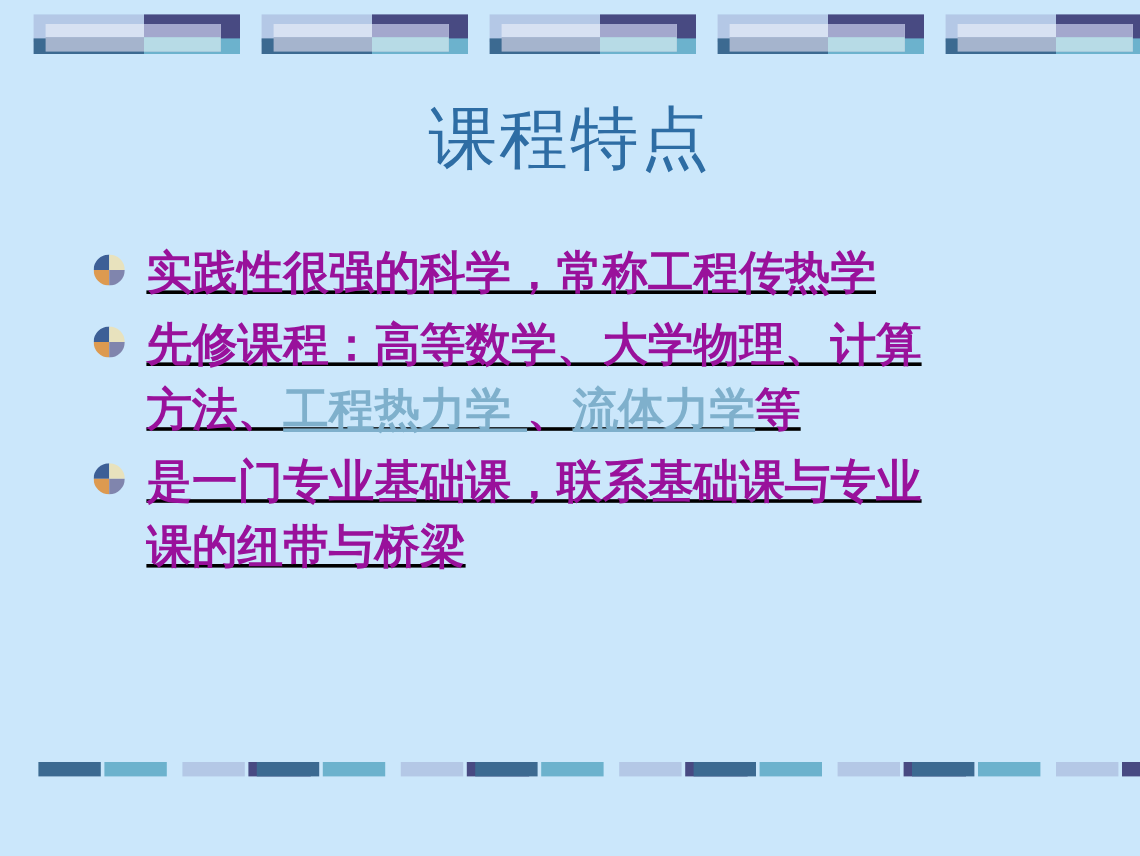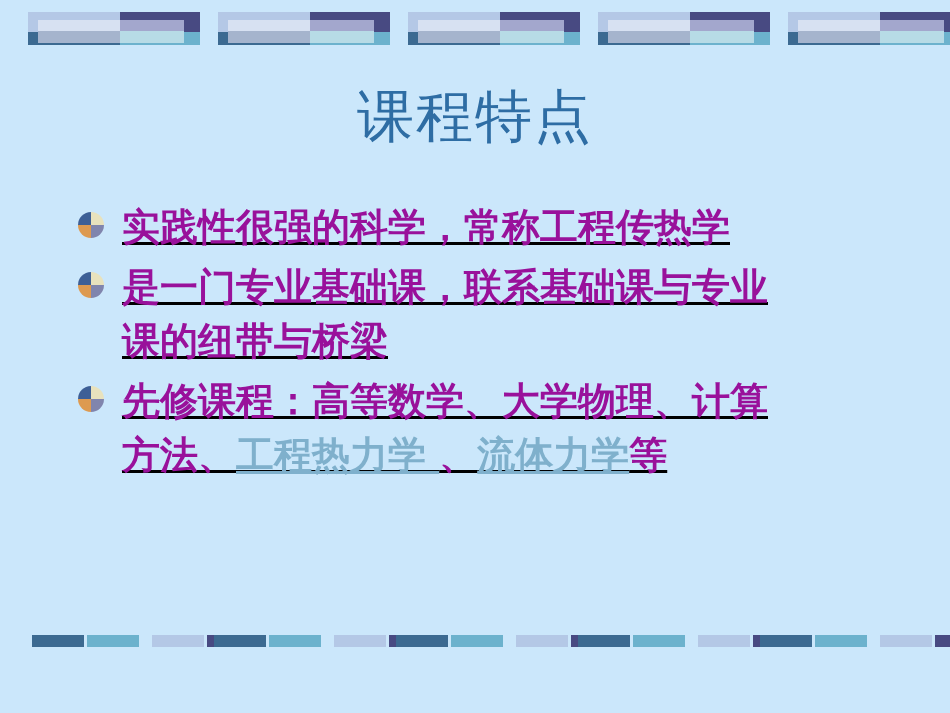--- a/index.html
+++ b/index.html
@@ -260,34 +260,34 @@
         </div>
       </div>
       <div class="bullet-row">
         <div class="bullet-marker">
           <div class="q q-tl"></div>
           <div class="q q-tr"></div>
           <div class="q q-bl"></div>
           <div class="q q-br"></div>
         </div>
         <div class="bullet-text">
-          <div><span class="frag">是一门专业基础课，联系基础课与专业</span></div>
-          <div><span class="frag">课的纽带与桥梁</span></div>
+          <div><span class="frag">先修课程：高等数学、大学物理、计算</span></div>
+          <div><span class="frag">方法、</span><span class="frag link">工程热力学 </span><span class="frag">、</span><span class="frag link">流体力学</span><span class="frag">等</span></div>
         </div>
       </div>
       <div class="bullet-row">
         <div class="bullet-marker">
           <div class="q q-tl"></div>
           <div class="q q-tr"></div>
           <div class="q q-bl"></div>
           <div class="q q-br"></div>
         </div>
         <div class="bullet-text">
-          <div><span class="frag">先修课程：高等数学、大学物理、计算</span></div>
-          <div><span class="frag">方法、</span><span class="frag link">工程热力学 </span><span class="frag">、</span><span class="frag link">流体力学</span><span class="frag">等</span></div>
+          <div><span class="frag">是一门专业基础课，联系基础课与专业</span></div>
+          <div><span class="frag">课的纽带与桥梁</span></div>
         </div>
       </div>
     </div>
 
   <div id="bottom-band">
       <div class="bot-seg bs-a1" style="left: 32px; width: 52px;"></div>
       <div class="bot-seg bs-a2" style="left: 87px; width: 52px;"></div>
       <div class="bot-seg bs-b1" style="left: 152px; width: 52px;"></div>
       <div class="bot-seg bs-b2" style="left: 207px; width: 52px;"></div>
       <div class="bot-seg bs-a1" style="left: 214px; width: 52px;"></div>

